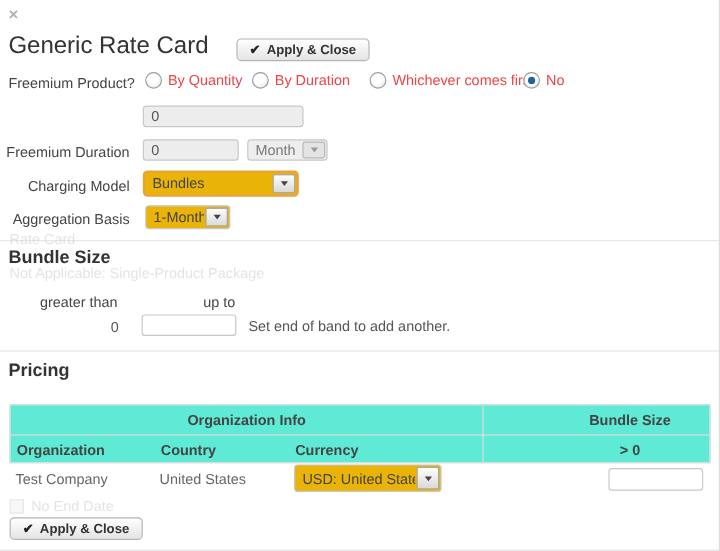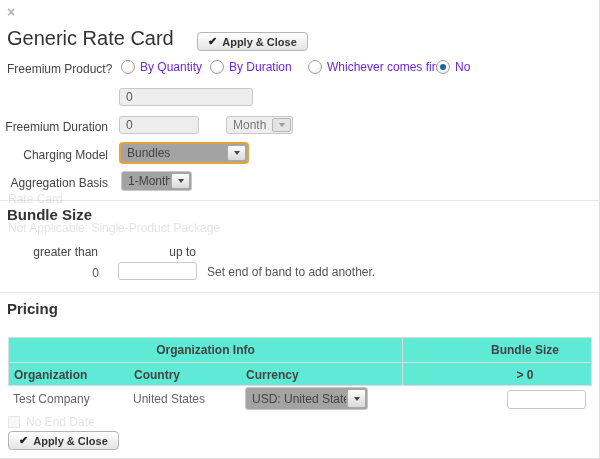--- a/index.html
+++ b/index.html
@@ -8,35 +8,35 @@
     font-family:"Liberation Sans",sans-serif;overflow:hidden;}
   .close{position:absolute;left:7px;top:4px;font-size:14px;font-weight:bold;color:#b3b3b3;cursor:pointer;}
   .h1{position:absolute;left:7px;top:27px;font-size:20px;line-height:22px;color:#333;}
   .h2{position:absolute;left:7px;font-size:15px;font-weight:bold;color:#333;}
   .btn{position:absolute;display:inline-flex;align-items:center;gap:5px;padding:0 10px;height:19px;
     font-size:11px;font-weight:bold;color:#333;background:linear-gradient(#fff,#e4e4e4);
     border:1px solid #b4b4b4;border-radius:4px;box-sizing:border-box;cursor:pointer;white-space:nowrap;}
   .btn .chk{font-size:11px;color:#222;}
   .lbl{position:absolute;font-size:12px;color:#444;line-height:14px;white-space:nowrap;}
   .rlbl{position:absolute;left:0;width:108px;text-align:right;font-size:12px;color:#444;line-height:14px;white-space:nowrap;}
-  .ropt{position:absolute;display:flex;align-items:center;gap:5px;font-size:12px;color:#6d28d9;white-space:nowrap;}
+  .ropt{position:absolute;display:flex;align-items:center;gap:5px;font-size:12px;color:#ef4444;white-space:nowrap;}
   .radio{width:12px;height:12px;border:1px solid #9d9d9d;border-radius:50%;box-sizing:content-box;
     background:radial-gradient(circle at 40% 35%,#fff 40%,#e3e3e3);display:flex;align-items:center;justify-content:center;flex:none;}
   .radio.checked::after{content:'';width:6px;height:6px;border-radius:50%;background:#21639e;}
   .tinput{position:absolute;box-sizing:border-box;border:1px solid #c8c8c8;border-radius:3px;background:#fff;
     font:12px "Liberation Sans",sans-serif;color:#555;padding:0 6px;outline:none;}
   .tinput.disabled{background:#ededed;}
-  .sel{position:absolute;display:flex;align-items:center;background:#a3a3a3;border:1px solid #c8c8c8;
+  .sel{position:absolute;display:flex;align-items:center;background:#eab308;border:1px solid #c8c8c8;
     border-radius:3px;box-sizing:border-box;font-size:12px;color:#444;cursor:pointer;}
   .sel .txt{flex:1;padding-left:6px;white-space:nowrap;overflow:hidden;}
   .caretbtn{flex:none;width:17px;align-self:stretch;margin:1px;background:linear-gradient(#fdfdfd,#d9d9d9);
     border:1px solid #a8a8a8;border-radius:2px;display:flex;align-items:center;justify-content:center;}
   .caret{width:0;height:0;border-left:3px solid transparent;border-right:3px solid transparent;border-top:4px solid #444;}
   .sel.focused{border:2px solid #e9a33c;border-radius:4px;}
-  .sel.disabled{background:#eee;color:#777;cursor:default;margin-left:20px;}
+  .sel.disabled{background:#eee;color:#777;cursor:default;}
   .sel.disabled .caretbtn{background:#e3e3e3;border-color:#b8b8b8;}
   .sel.disabled .caret{border-top-color:#999;}
   .divider{position:absolute;left:0;width:600px;height:1px;background:#e7e7e7;}
   .ghost{position:absolute;font-size:12px;color:#cdc7cc;opacity:.5;white-space:nowrap;}
   .gflex{display:flex;align-items:center;gap:6px;}
   .gcheck{width:10px;height:10px;border:1px solid #cfcfcf;background:#f4f2f4;flex:none;}
   .val{position:absolute;font-size:12px;color:#666;white-space:nowrap;}
   .ptable{position:absolute;left:8px;top:337px;width:584px;height:49px;background:#5eead4;
     border:1px solid #ddd;box-sizing:border-box;font-size:12px;color:#444;font-weight:bold;}
   .prow1{position:absolute;left:0;top:0;width:100%;height:24px;border-bottom:1px solid #ddd;}

